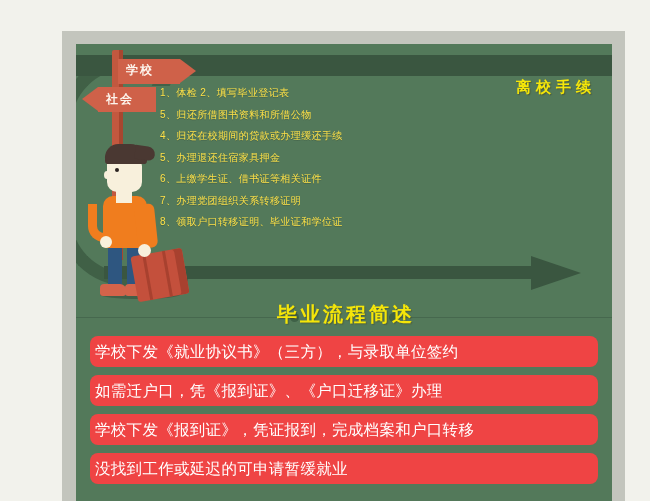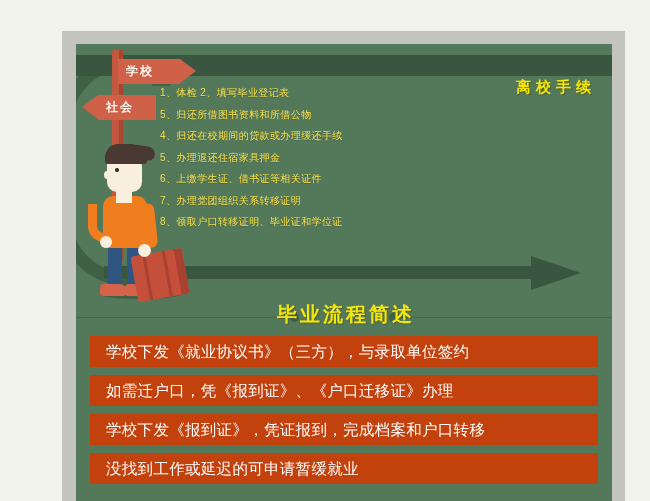--- a/index.html
+++ b/index.html
@@ -115,33 +115,34 @@
     font-weight: bold;
     line-height: 25px;
     letter-spacing: 2px;
     box-sizing: border-box;
   }
   .sign-right {
     left: 42px;
     top: 15px;
     width: 62px;
     padding-left: 8px;
+    font-family: Liberation Mono, monospace;
   }
   .sign-right:after {
     content: "";
     position: absolute;
     left: 62px; top: 0;
     width: 0; height: 0;
     border-top: 12.5px solid transparent;
     border-bottom: 12.5px solid transparent;
     border-left: 16px solid #cf6149;
   }
   .sign-left {
     left: 22px;
-    top: 51px;
+    top: 43px;
     width: 58px;
     padding-left: 8px;
   }
   .sign-left:before {
     content: "";
     position: absolute;
     left: -16px; top: 0;
     width: 0; height: 0;
     border-top: 12.5px solid transparent;
     border-bottom: 12.5px solid transparent;
@@ -338,30 +339,31 @@
   }
 
   
   .rows {
     position: absolute;
     left: 14px;
     top: 292px;
     width: 508px;
   }
   .row {
-    background: #c2410c;
+    background: #ef4444;
     color: #ffffff;
     font-size: 15.5px;
     height: 31px;
     line-height: 31px;
-    padding-left: 16px;
+    padding-left: 5px;
     margin-bottom: 8px;
     white-space: nowrap;
     letter-spacing: .3px;
     box-sizing: border-box;
+    border-radius: 8px;
   }
 </style>
 </head>
 <body>
 
 <div id="poster">
 
   <div class="frame"></div>
 
   <div class="board">

